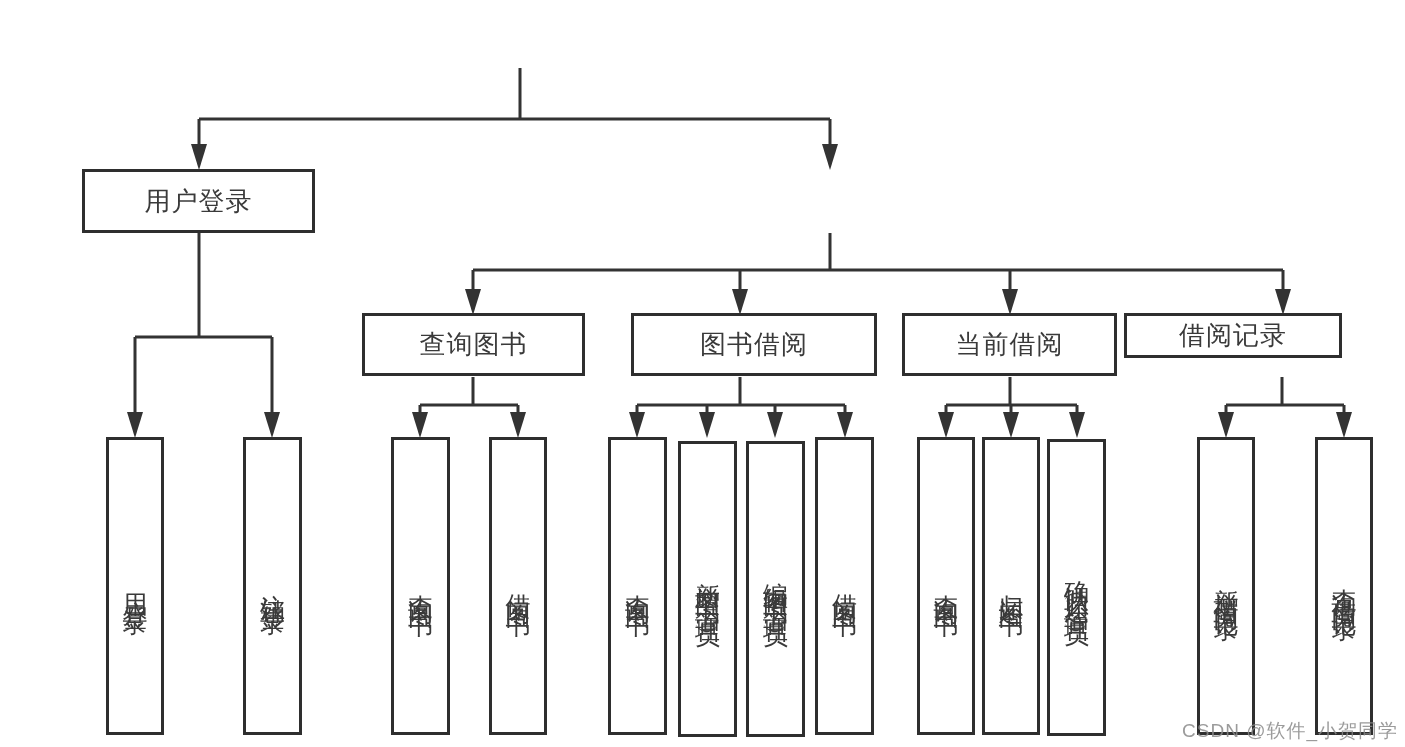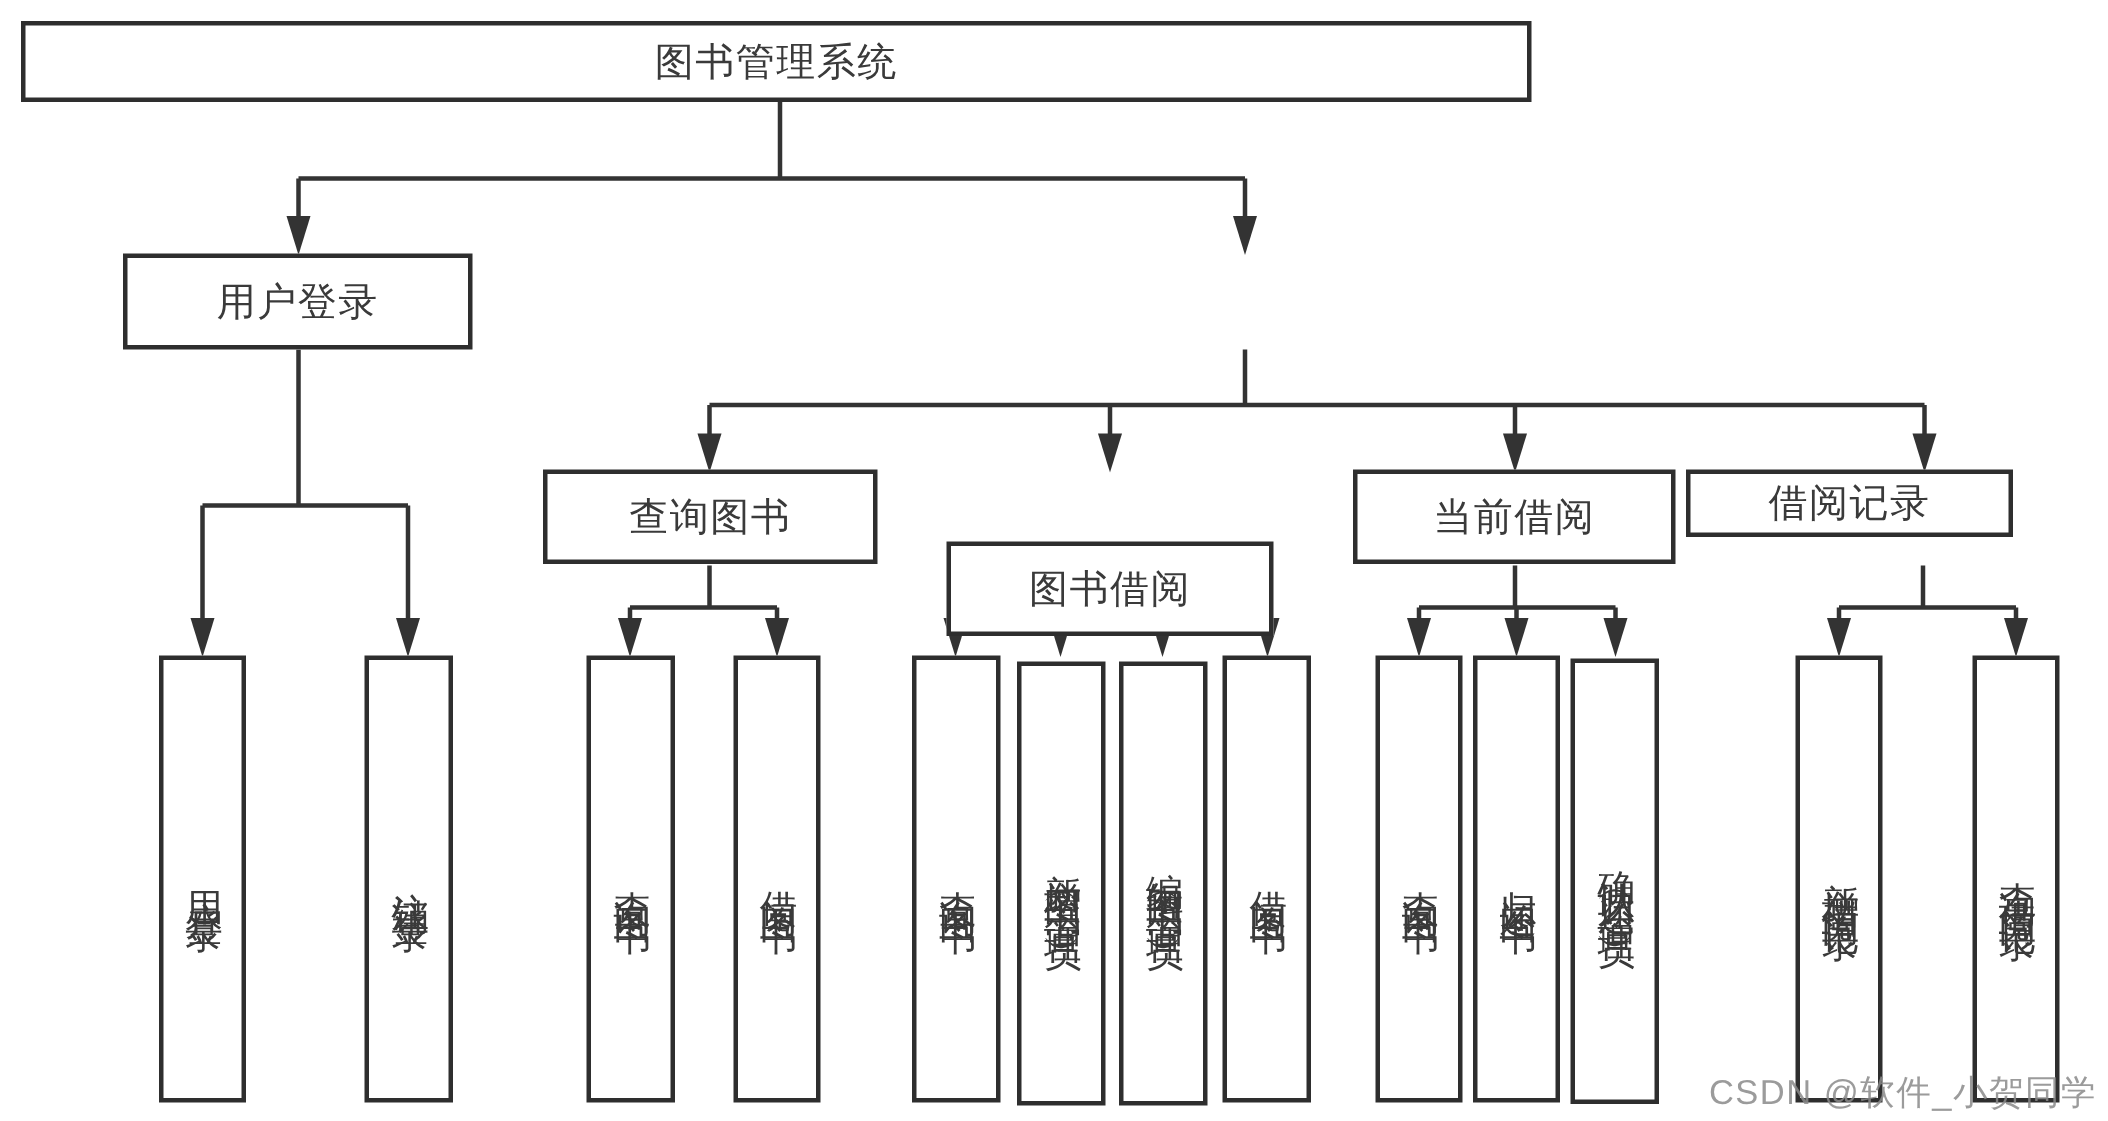--- a/index.html
+++ b/index.html
@@ -23,21 +23,21 @@
   .vbox{
     writing-mode:vertical-rl;
     text-orientation:mixed;
     font-size:25px;
     letter-spacing:6px;
     line-height:1;
   }
   .watermark{
     position:absolute;
     right:7px;bottom:3px;
-    font-size:23px;
+    font-size:19px;
     color:rgba(138,138,138,0.85);
     letter-spacing:1px;
     z-index:10;
     white-space:nowrap;
   }
 </style>
 </head>
 <body>
 
 <div class="stage">
@@ -75,26 +75,25 @@
       <polygon points="767,412 783,412 775,438"></polygon>
       <polygon points="837,412 853,412 845,438"></polygon>
       <polygon points="938,412 954,412 946,438"></polygon>
       <polygon points="1003,412 1019,412 1011,438"></polygon>
       <polygon points="1069,412 1085,412 1077,438"></polygon>
       <polygon points="1218,412 1234,412 1226,438"></polygon>
       <polygon points="1336,412 1352,412 1344,438"></polygon>
     </g>
   </svg>
 
-  <div class="box hbox" style="left:14px;top:14px;width:1007px;height:54px;">图书管理系统</div>
 
   <div class="box hbox" style="left:82px;top:169px;width:233px;height:64px;">用户登录</div>
 
   <div class="box hbox" style="left:362px;top:313px;width:223px;height:63px;">查询图书</div>
-  <div class="box hbox" style="left:631px;top:313px;width:218px;height:63px;margin-top:48px;">图书借阅</div>
+  <div class="box hbox" style="left:631px;top:313px;width:246px;height:63px;">图书借阅</div>
   <div class="box hbox" style="left:902px;top:313px;width:215px;height:63px;">当前借阅</div>
   <div class="box hbox" style="left:1124px;top:313px;width:218px;height:45px;text-align:center;">借阅记录</div>
 
   <div class="box vbox" style="left:106px;top:437px;width:58px;height:298px;">用户登录</div>
   <div class="box vbox" style="left:243px;top:437px;width:59px;height:298px;">注销登录</div>
 
   <div class="box vbox" style="left:391px;top:437px;width:59px;height:298px;">查询图书</div>
   <div class="box vbox" style="left:489px;top:437px;width:58px;height:298px;">借阅图书</div>
 
   <div class="box vbox" style="left:608px;top:437px;width:59px;height:298px;">查询图书</div>

